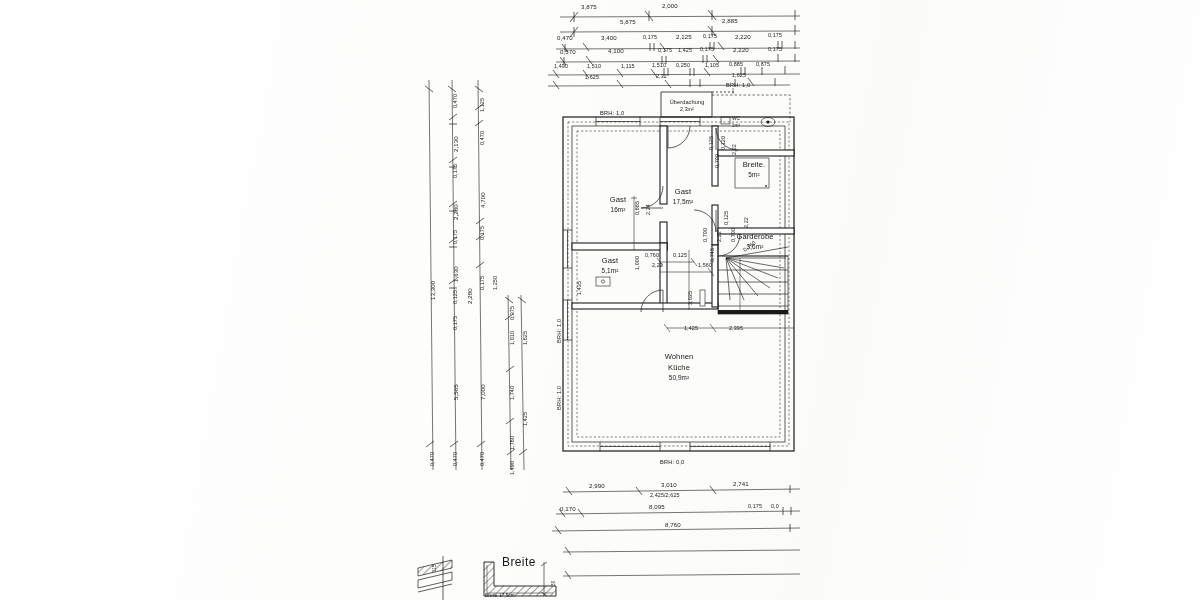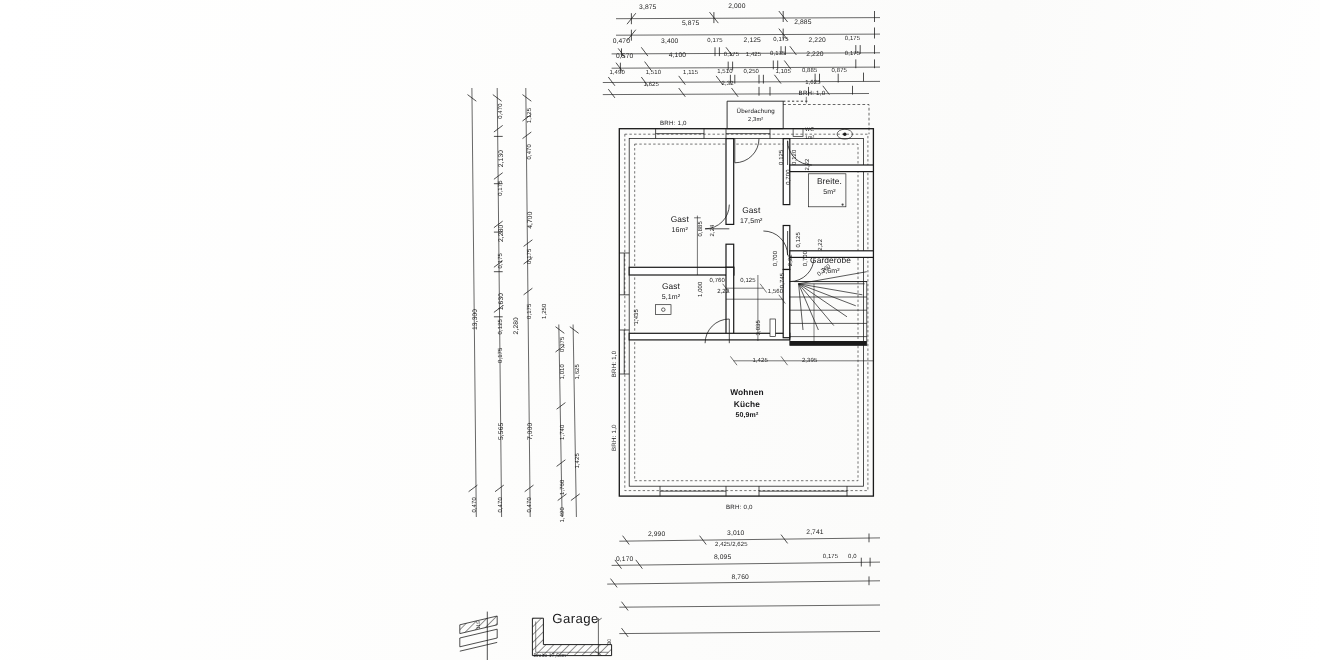--- a/index.html
+++ b/index.html
@@ -430,21 +430,21 @@
   <div class="lbl room" style="left:660px;top:186px;width:46px;">
     <span class="nm">Gast</span>
     <span class="ar">17,5m²</span>
   </div>
 
   <div class="lbl room" style="left:590px;top:255px;width:40px;">
     <span class="nm">Gast</span>
     <span class="ar">5,1m²</span>
   </div>
 
-  <div class="lbl room" style="left:652px;top:351px;width:54px;font-weight:bold;">
+  <div class="lbl room" style="left:652px;top:351px;width:54px;">
     <span class="nm">Wohnen</span>
     <span class="nm">Küche</span>
     <span class="ar">50,9m²</span>
   </div>
 
   <div class="lbl room" style="left:657px;top:98px;width:60px;font-size:5.6px;">
     <span class="nm">Überdachung</span>
     <span class="ar" style="font-size:5.2px;">2,3m²</span>
   </div>
 
@@ -501,18 +501,18 @@
   <div class="lbl dim" style="left:733px;top:480px;">2,741</div>
   <div class="lbl dim sm" style="left:650px;top:492px;">2,425/2,625</div>
 
   <div class="lbl dim" style="left:560px;top:505px;">0,170</div>
   <div class="lbl dim" style="left:649px;top:503px;">8,095</div>
   <div class="lbl dim sm" style="left:748px;top:503px;">0,175</div>
   <div class="lbl dim sm" style="left:771px;top:503px;">0,0</div>
 
   <div class="lbl dim" style="left:665px;top:521px;">8,760</div>
 
-  <div class="lbl garage" style="left:502px;top:555px;">Garage</div>
+  <div class="lbl garage" style="left:502px;top:555px;">Breite</div>
   <div class="lbl tiny" style="left:485px;top:593px;">Breite 17,5cm</div>
   <div class="lbl tiny vdim" style="left:432px;top:572px;">115</div>
   <div class="lbl tiny vdim" style="left:551px;top:586px;">30</div>
 
 </div>
 
 </body></html>

